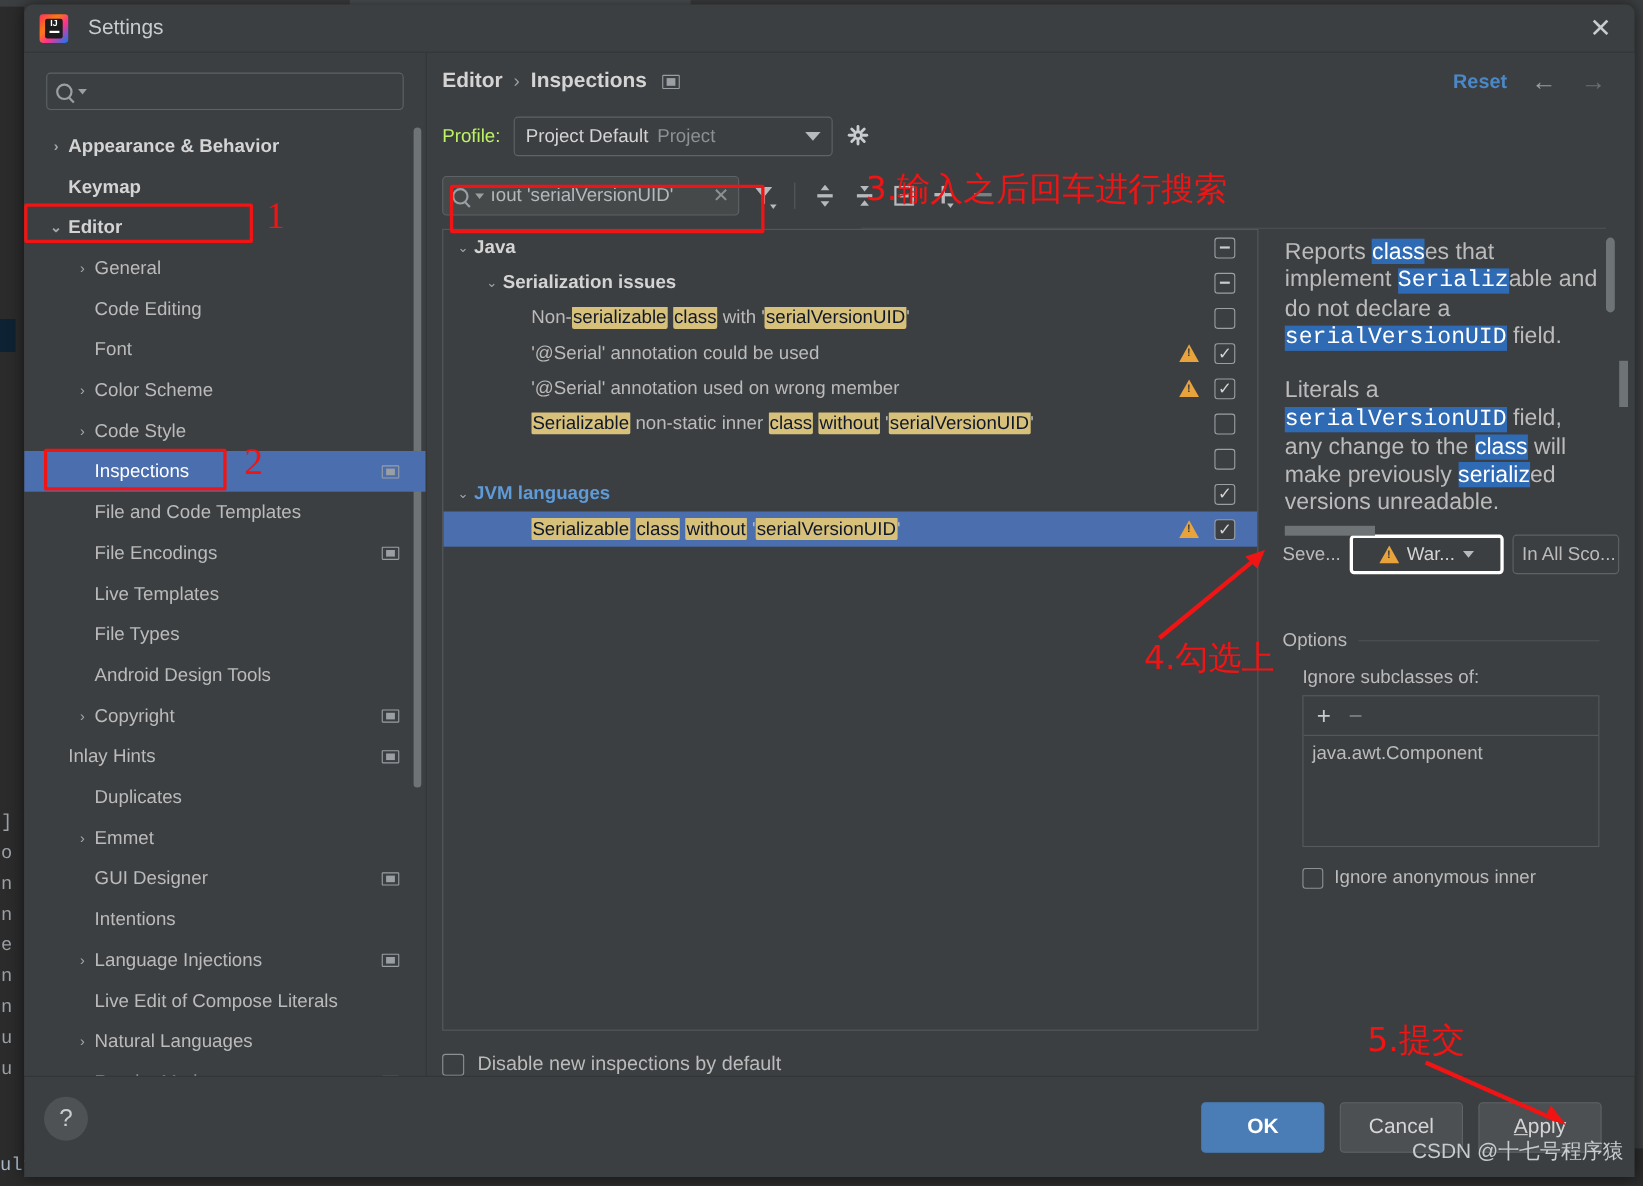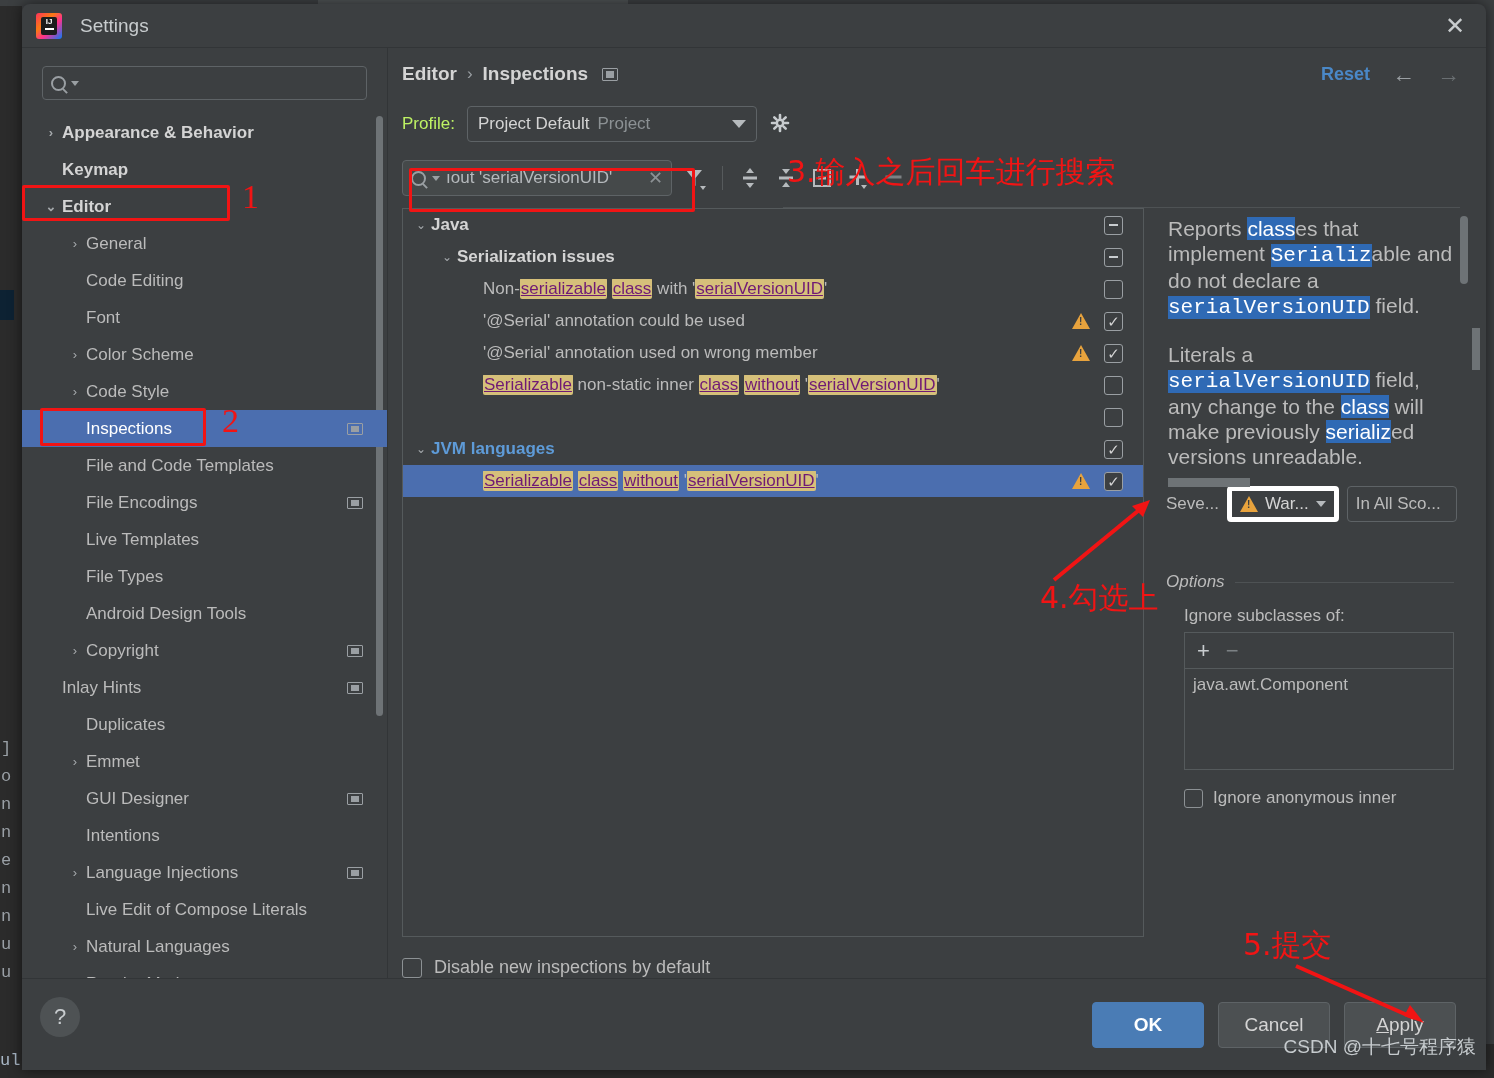--- a/index.html
+++ b/index.html
@@ -134,21 +134,21 @@
   .tree-panel {
     flex: 1; min-width: 0; background: #3c3f41; border: 1px solid #555a5c;
     overflow: hidden; position: relative;
   }
   .insp-row { height: 32px; display: flex; align-items: center; font-size: 17px; color: #bbbbbb; padding-right: 6px; }
   .insp-row.selected { background: #4b6eaf; }
   .insp-row .chev { width: 20px; flex: 0 0 20px; text-align: center; color: #a4a8ab; font-size: 12px; }
   .insp-row .txt { white-space: nowrap; overflow: hidden; }
   .insp-row .grp { font-weight: bold; color: #d4d4d4; }
   .insp-row .grp.blue { color: #5e9bd8; }
-  .hl { background: #d6c07a; color: #701a75; border-radius: 2px; padding: 1px 1px; text-decoration: underline; }
+  .hl { background: #d6c07a; color: #0f172a; border-radius: 2px; padding: 1px 1px; }
   .row-right { margin-left: auto; display: flex; align-items: center; gap: 14px; padding-right: 14px; }
   .warn-tri { width: 0; height: 0; border-left: 9px solid transparent; border-right: 9px solid transparent; border-bottom: 16px solid #e8a33d; position: relative; }
   .warn-tri::after { content:"!"; position:absolute; left:-2px; top:3px; font-size:10px; color:#3c3f41; font-weight:bold; }
   .cb {
     width: 19px; height: 19px; border: 1px solid #9a9fa3; border-radius: 3px; background: #3c3f41;
     display: flex; align-items: center; justify-content: center; color: #d4d4d4; font-size: 14px; flex: 0 0 19px;
   }
   .cb.minus::after { content:""; width: 9px; height: 2px; background: #c8cccf; }
   .cb.checked::after { content:"✓"; font-size: 15px; color: #d4d4d4; line-height: 1; }
 
@@ -160,31 +160,31 @@
   }
   .desc-text p { margin-bottom: 22px; }
   .kw { background: #2f6ab5; color: #ffffff; }
   .mono { font-family: "Liberation Mono", monospace; }
   .desc-vscroll { position: absolute; right: 4px; top: 8px; width: 8px; height: 68px; background: #6e7376; border-radius: 4px; }
   .desc-hscroll { position: absolute; left: 12px; top: 270px; width: 82px; height: 9px; background: #6e7376; }
 
   .sev-row { display: flex; align-items: center; gap: 8px; padding: 8px 0 0 10px; }
   .sev-label { color: #bbbbbb; font-size: 17px; }
   .sev-btn {
-    height: 36px; border: 5px solid #ffffff; border-radius: 4px; display: flex; align-items: center;
-    padding: 0 8px; gap: 7px; color: #d4d4d4; font-size: 17px;
+    height: 36px; border: 3px solid #ffffff; border-radius: 4px; display: flex; align-items: center;
+    padding: 0 24px; gap: 7px; color: #d4d4d4; font-size: 17px;
   }
   .sev-btn .tri { width:0;height:0;border-left:5px solid transparent;border-right:5px solid transparent;border-top:6px solid #b6babd; }
   .scope-btn {
     height: 36px; border: 1px solid #5e6366; border-radius: 4px; display: flex; align-items: center;
     padding: 0 8px; color: #bbbbbb; font-size: 17px; white-space: nowrap; overflow: hidden; width: 110px;
   }
 
   .options-head { display: flex; align-items: center; gap: 10px; padding: 50px 18px 0 10px; }
-  .options-head .t { color: #bbbbbb; font-size: 17px; font-style: italic; }
+  .options-head .t { color: #bbbbbb; font-size: 17px; }
   .options-head .ln { flex: 1; height: 1px; background: #4e5254; }
   .opt-sub { color: #bbbbbb; font-size: 17px; padding: 14px 0 6px 28px; }
   .list-box { margin: 0 18px 0 28px; border: 1px solid #555a5c; }
   .list-toolbar { height: 36px; display: flex; align-items: center; gap: 16px; padding: 0 12px; border-bottom: 1px solid #555a5c; color: #c8cccf; font-size: 22px; }
   .list-toolbar .minus { color: #7c8184; }
   .list-body { height: 100px; padding: 6px 8px; color: #bbbbbb; font-size: 17px; }
   .opt-check { display: flex; align-items: center; gap: 10px; padding: 18px 0 0 28px; color: #bbbbbb; font-size: 17px; }
   .opt-check .box { width: 19px; height: 19px; border: 1px solid #8c9194; border-radius: 3px; }
   .desc-side-scroll { position: absolute; right: -8px; top: 120px; width: 8px; height: 42px; background: #6e7376; }
 

